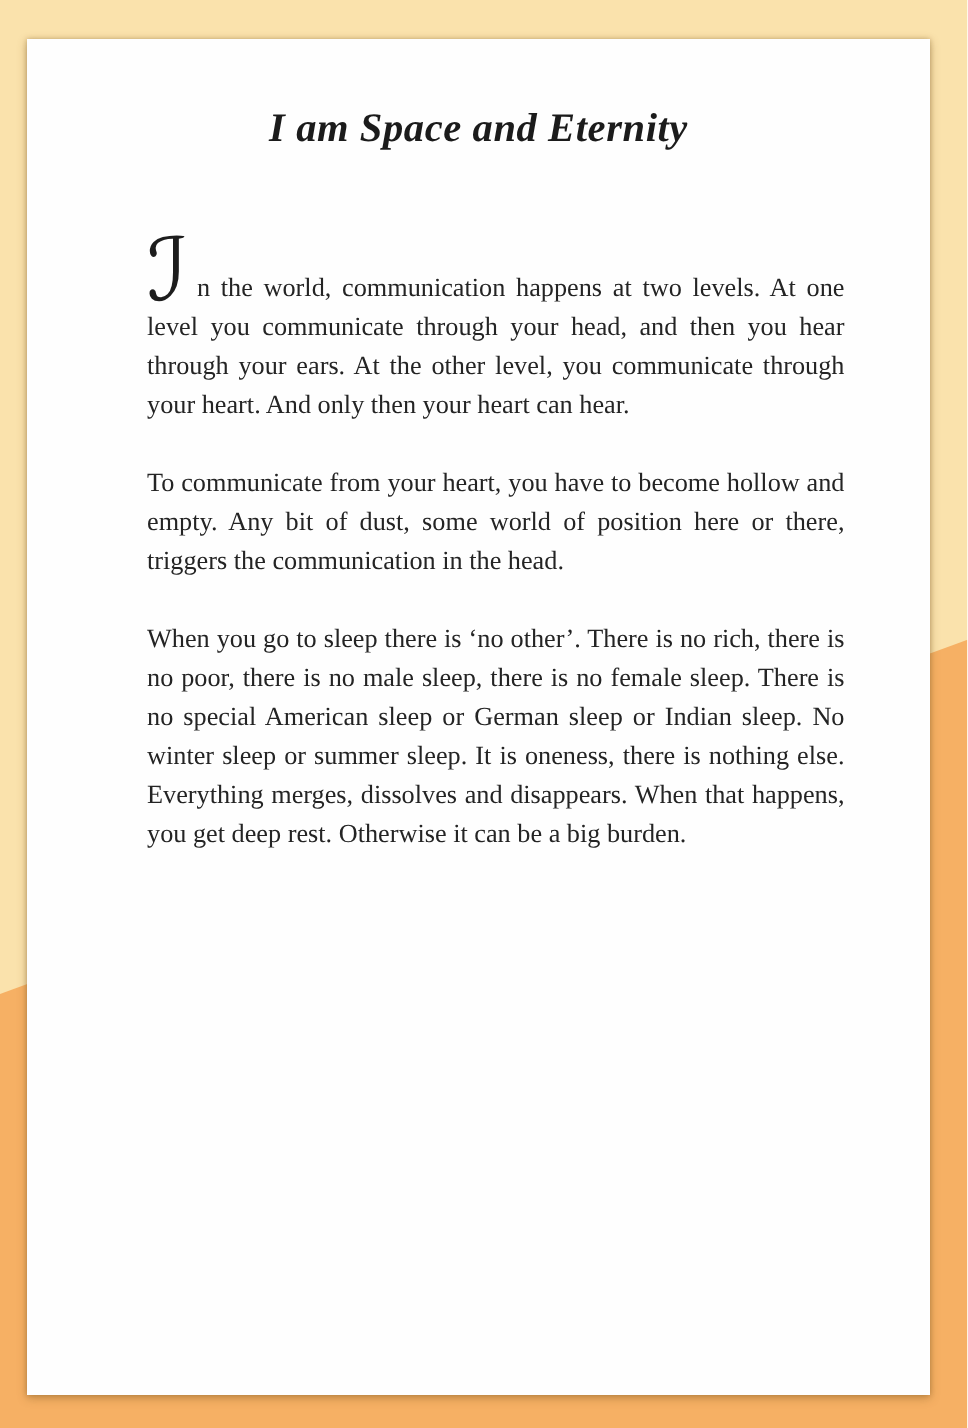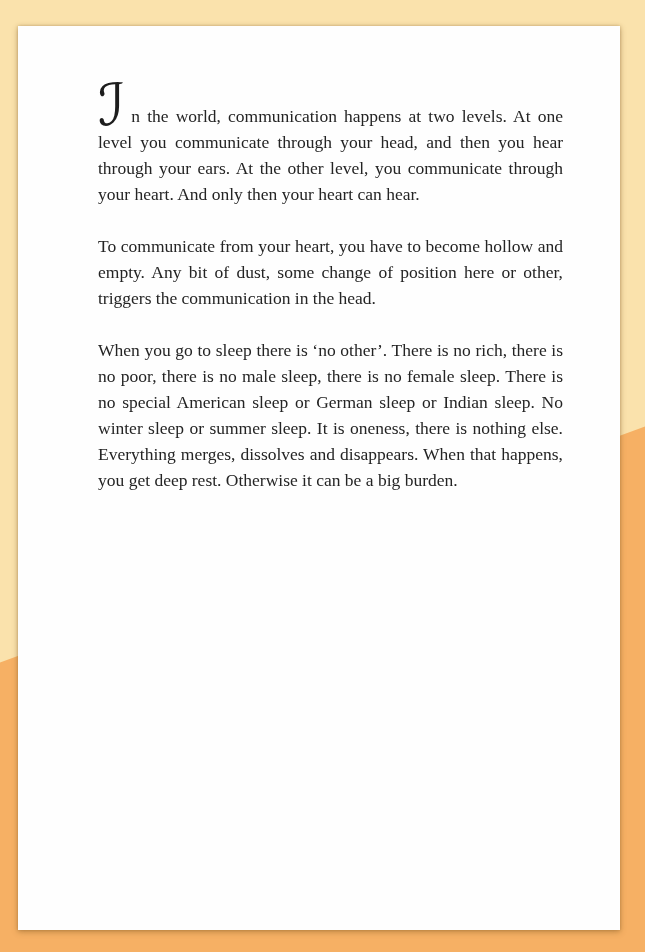--- a/index.html
+++ b/index.html
@@ -59,22 +59,23 @@
     color:#1d1d1d;
   }
 </style>
 </head>
 <body>
 
 <div class="screen">
   <div class="diagonal-band"></div>
 
   <div class="book-page">
+    <h1 class="chapter-title">I am Space and Eternity</h1>
 
     <div class="chapter-body">
       <p>
         <span class="drop-cap">ℐ</span><span>n the world, communication happens at two levels. At one level you communicate through your head, and then you hear through your ears. At the other level, you communicate through your heart. And only then your heart can hear.</span>
       </p>
-      <p>To communicate from your heart, you have to become hollow and empty. Any bit of dust, some change of position here or other, triggers the communication in the head.</p>
+      <p>To communicate from your heart, you have to become hollow and empty. Any bit of dust, some world of position here or there, triggers the communication in the head.</p>
       <p>When you go to sleep there is ‘no other’. There is no rich, there is no poor, there is no male sleep, there is no female sleep. There is no special American sleep or German sleep or Indian sleep. No winter sleep or summer sleep. It is oneness, there is nothing else. Everything merges, dissolves and disappears. When that happens, you get deep rest. Otherwise it can be a big burden.</p>
     </div>
   </div>
 </div>
 
 </body></html>

